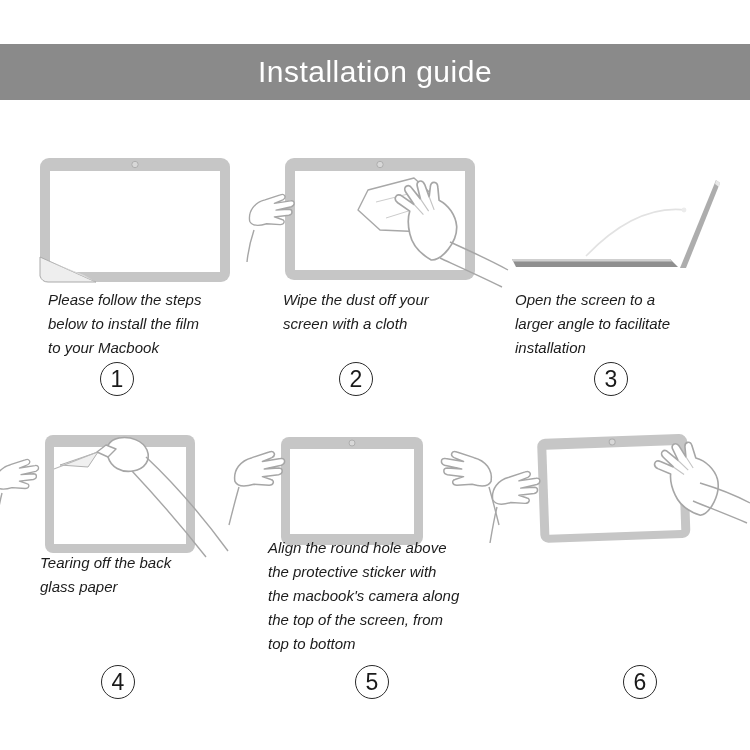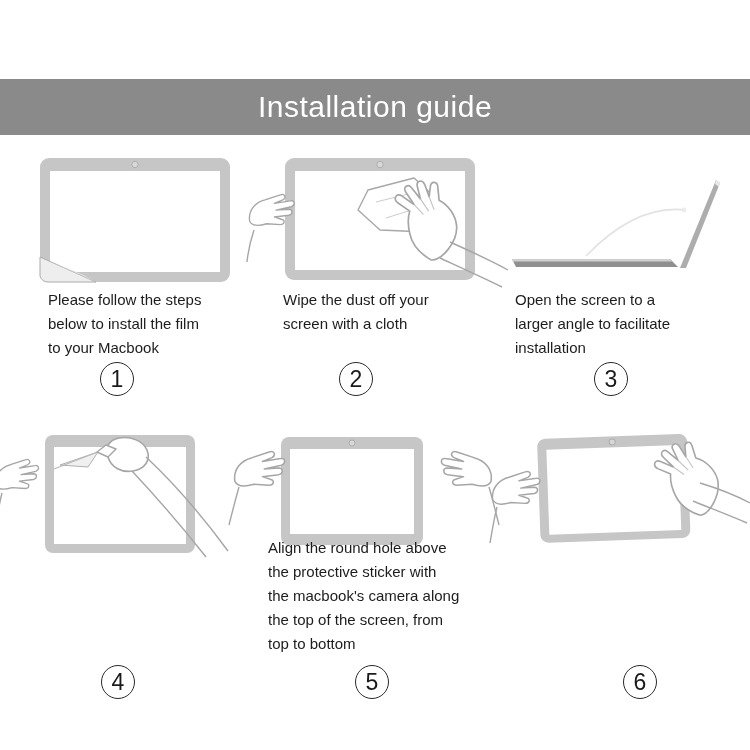--- a/index.html
+++ b/index.html
@@ -2,26 +2,27 @@
 <html><head>
 <meta charset="utf-8">
 <style>
   html,body{margin:0;padding:0;background:#ffffff;}
   .page{
     position:relative;width:750px;height:750px;background:#ffffff;
     font-family:"Liberation Sans",sans-serif;overflow:hidden;
   }
   .header{
     position:absolute;left:0;top:44px;width:750px;height:56px;
-    background:#8a8a8a;display:flex;align-items:center;justify-content:center;margin-top:35px;
+    background:#8a8a8a;display:flex;align-items:center;justify-content:center;
   }
   .header .title{color:#ffffff;font-size:30px;font-weight:400;letter-spacing:0.5px;}
   .caption{
     position:absolute;font-size:15px;line-height:24px;color:#1c1c1c;
     white-space:pre-line;
+    font-style:italic;
   }
   .num{
     position:absolute;width:34px;height:34px;border:1.5px solid #2a2a2a;border-radius:50%;
     display:flex;align-items:center;justify-content:center;
     font-size:23px;color:#1a1a1a;box-sizing:border-box;background:#fff;
   }
   .illus{position:absolute;}
   svg{overflow:visible;}
 </style>
 </head>
@@ -118,20 +119,22 @@
   </svg>
 
   <div class="caption" style="left:48px;top:288px;width:205px">Please follow the steps
 below to install the film
 to your Macbook</div>
   <div class="caption" style="left:283px;top:288px;width:210px">Wipe the dust off your
 screen with a cloth</div>
   <div class="caption" style="left:515px;top:288px;width:215px">Open the screen to a
 larger angle to facilitate
 installation</div>
+  <div class="caption" style="left:40px;top:551px;width:210px">Tearing off the back
+glass paper</div>
   <div class="caption" style="left:268px;top:536px;width:220px">Align the round hole above
 the protective sticker with
 the macbook's camera along
 the top of the screen, from
 top to bottom</div>
 
   <div class="num" style="left:100px;top:362px">1</div>
   <div class="num" style="left:339px;top:362px">2</div>
   <div class="num" style="left:594px;top:362px">3</div>
   <div class="num" style="left:101px;top:665px">4</div>

